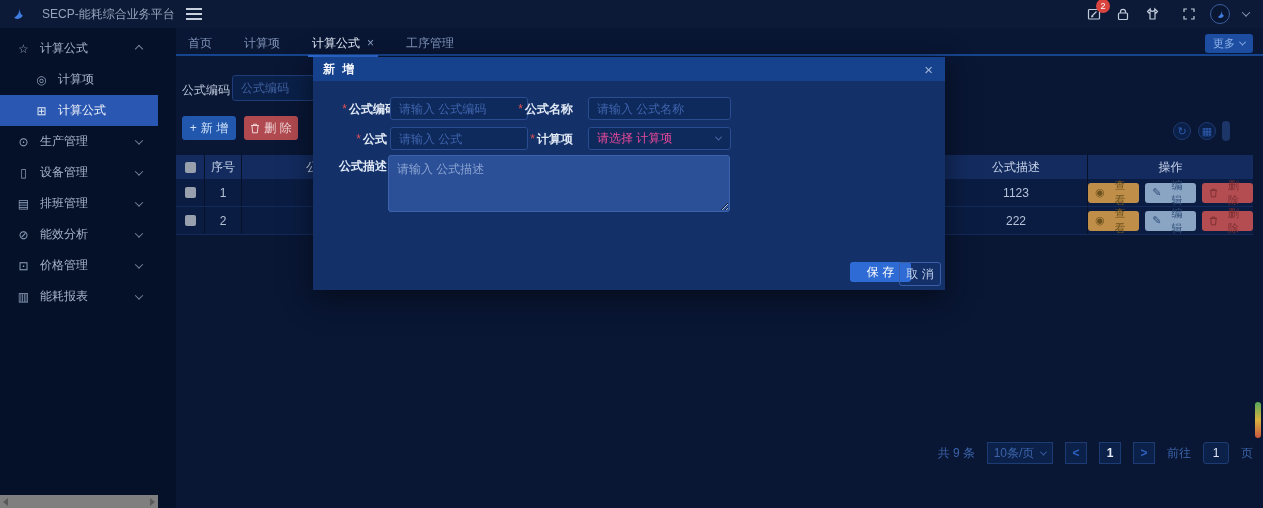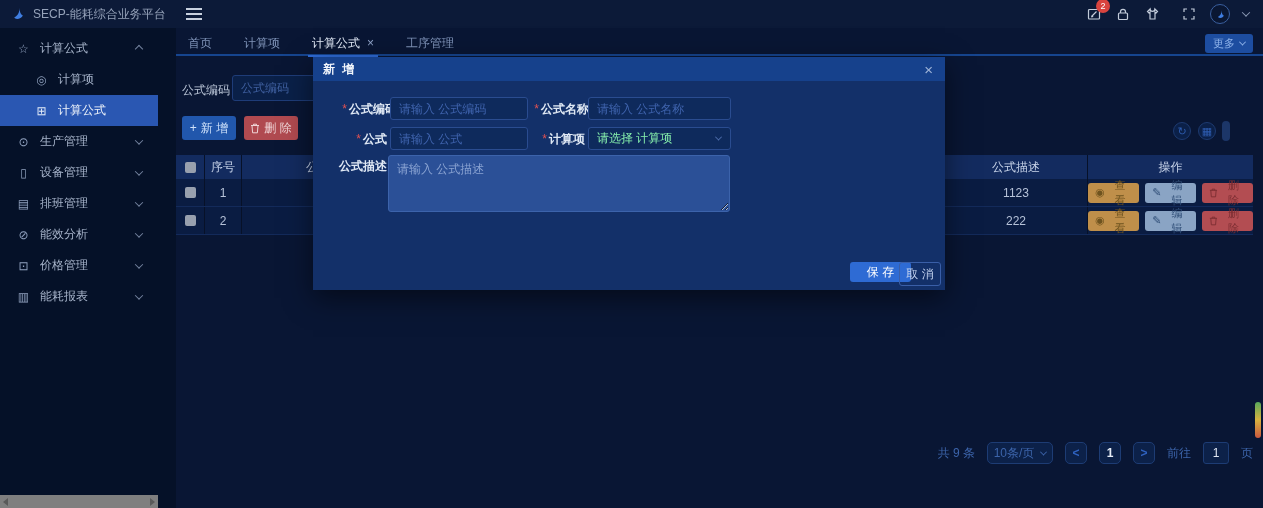--- a/index.html
+++ b/index.html
@@ -1,21 +1,21 @@
 <!DOCTYPE html>
 <html><head>
 <meta charset="utf-8">
 <style>
   *{box-sizing:border-box;margin:0;padding:0}
   html,body{width:1263px;height:508px;overflow:hidden;background:#091634;
     font-family:"Liberation Sans",sans-serif;font-size:12px;color:#c3cede;position:relative}
 
   
   .topbar{position:absolute;left:0;top:0;width:1263px;height:28px;background:#0c1a38;z-index:5}
-  .logo{position:absolute;left:10px;top:4px;height:20px;display:flex;align-items:center;gap:7px;color:#96a3ba;font-size:12px}
+  .logo{position:absolute;left:10px;top:4px;height:20px;display:flex;align-items:center;gap:16px;color:#96a3ba;font-size:12px}
   .hamburger{position:absolute;left:186px;top:8px;width:16px;height:12px;cursor:pointer}
   .hamburger i{display:block;height:2px;background:#c8d0de;margin-bottom:3px}
   .hicons{position:absolute;right:14px;top:0;height:28px;display:flex;align-items:center;gap:13px;color:#c2cbda}
   .hicon{position:relative;width:16px;height:16px;display:flex;align-items:center;justify-content:center;cursor:pointer}
   .hicon svg{stroke:#c2cbda;fill:none;stroke-width:1.2}
   .badge{position:absolute;top:-7px;right:-8px;background:#d9443f;color:#fff;font-size:9px;min-width:14px;height:14px;
     border-radius:7px;line-height:14px;text-align:center;padding:0 2px}
   .avatar{width:20px;height:20px;border-radius:50%;background:#0a1733;border:1px solid #3a5f9f;display:flex;align-items:center;justify-content:center}
   .chev{display:inline-block;width:6px;height:6px;border-right:1px solid currentColor;border-bottom:1px solid currentColor}
   .chev.down{transform:rotate(45deg) translate(-1px,-1px)}
@@ -69,37 +69,37 @@
   .c-ops{width:165px;flex:none;border-right:none;gap:6px}
   .checkbox{width:11px;height:11px;background:#98a0ae;border-radius:2px;cursor:pointer}
   .op-btn{height:20px;padding:0 7px;border-radius:3px;font-size:11px;display:inline-flex;align-items:center;gap:3px;cursor:pointer;border:none;
     font-family:"Liberation Sans",sans-serif}
   .op-view{background:#bf8f4a;color:#6e531f}
   .op-edit{background:#8aa4c4;color:#33517a}
   .op-del{background:#b34d52;color:#7a2d31}
 
   
   .pagination{position:absolute;right:10px;top:386px;display:flex;align-items:center;gap:12px;color:#3c64aa}
-  .pg-box{height:22px;background:#0c2149;border:1px solid #1d3c74;border-radius:5px;display:flex;align-items:center;justify-content:center;cursor:pointer}
+  .pg-box{height:22px;background:#0c2149;border:1px solid #1d3c74;border-radius:0;display:flex;align-items:center;justify-content:center;cursor:pointer}
   .pg-size{width:66px;gap:7px}
   .pg-size .chev{width:5px;height:5px;border-color:#3c64aa}
   .pg-nav{width:22px;color:#2f62c0;font-weight:bold}
   .pg-cur{width:22px;color:#e6ecf6;font-weight:bold}
   .pg-goto{width:26px;background:#0c2149;border:1px solid #1d3c74;border-radius:3px;height:22px;color:#dfe6f2;text-align:center;outline:none;font-size:12px}
 
   
   .modal{position:absolute;left:313px;top:57px;width:632px;height:233px;background:#133069;z-index:10;box-shadow:0 8px 26px rgba(0,0,0,.5)}
   .modal-header{height:24px;background:#16418c;display:flex;align-items:center;padding:0 10px;color:#f2f6fc;font-weight:bold;letter-spacing:2px}
   .modal-close{margin-left:auto;color:#9fb4d8;font-size:15px;cursor:pointer;font-weight:normal}
   .m-label{position:absolute;text-align:right;color:#dfe8f4;font-weight:bold;width:72px}
   .m-label .req{color:#e05252;margin-right:2px;font-weight:normal}
   .m-input{position:absolute;height:23px;background:#0e2a5c;border:1px solid #2a4c90;border-radius:3px;color:#d6e0f0;
     padding:0 8px;font-size:12px;outline:none;font-family:"Liberation Sans",sans-serif}
   .m-input::placeholder{color:#3f63ad}
-  .m-select{position:absolute;height:23px;background:#0e2a5c;border:1px solid #2a4c90;border-radius:3px;color:#86efac;
+  .m-select{position:absolute;height:23px;background:#0e2a5c;border:1px solid #2a4c90;border-radius:3px;color:#ec4899;
     display:flex;align-items:center;padding:0 8px;cursor:pointer}
   .m-select .chev{position:absolute;right:9px;width:5px;height:5px;border-color:#4f6eae}
   .m-textarea{position:absolute;left:75px;top:98px;width:342px;height:57px;background:#2b5097;border:1px solid #3c63ab;border-radius:3px;
     color:#e8eef8;padding:5px 8px;font-size:12px;outline:none;resize:both;font-family:"Liberation Sans",sans-serif}
   .m-textarea::placeholder{color:#8aa3d2}
   .m-save{position:absolute;left:537px;top:205px;width:61px;height:20px;background:#2e6bd4;color:#fff}
   .m-cancel{position:absolute;left:586px;top:205px;width:42px;height:24px;background:transparent;border:1px solid #3a5fa8;color:#c3d2ee}
 
   
   .hscroll{position:absolute;left:0;bottom:0;width:158px;height:13px;background:#7f7f7f;z-index:30;display:flex;align-items:center;justify-content:space-between;padding:0 3px}
@@ -329,31 +329,31 @@
   <div class="modal-header">
     <span>新 增</span>
     <span class="modal-close">×</span>
   </div>
 
   <div class="m-label" style="left:12px;top:44px">
     <span class="req">*</span><span>公式编码</span>
   </div>
   <input class="m-input" style="left: 77px; top: 40px; width: 138px;" placeholder="请输入 公式编码">
 
-  <div class="m-label" style="left:204px;top:44px">
+  <div class="m-label" style="left:188px;top:44px">
     <span class="req">*</span><span>公式名称</span>
   </div>
   <input class="m-input" style="left: 275px; top: 40px; width: 143px;" placeholder="请输入 公式名称">
 
   <div class="m-label" style="left:2px;top:74px">
     <span class="req">*</span><span>公式</span>
   </div>
   <input class="m-input" style="left: 77px; top: 70px; width: 138px;" placeholder="请输入 公式">
 
-  <div class="m-label" style="left:200px;top:74px">
+  <div class="m-label" style="left:188px;top:74px">
     <span class="req">*</span><span>计算项</span>
   </div>
   <div class="m-select" style="left:275px;top:70px;width:143px">
     <span>请选择 计算项</span>
     <span class="chev down"></span>
   </div>
 
   <div class="m-label" style="left:2px;top:101px">
     <span>公式描述</span>
   </div>

